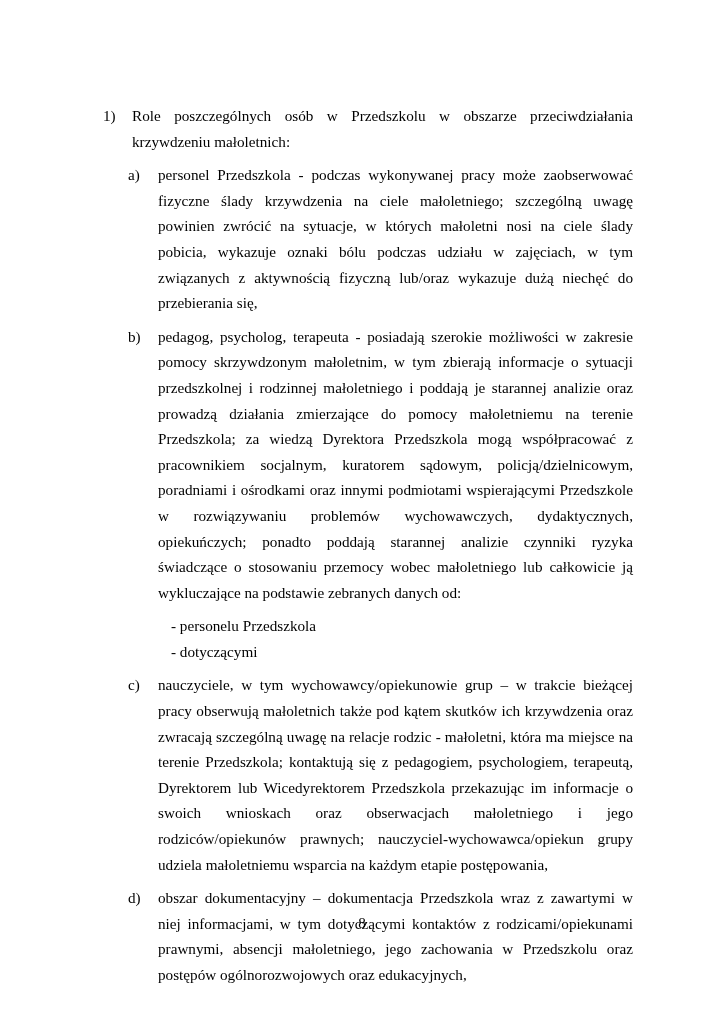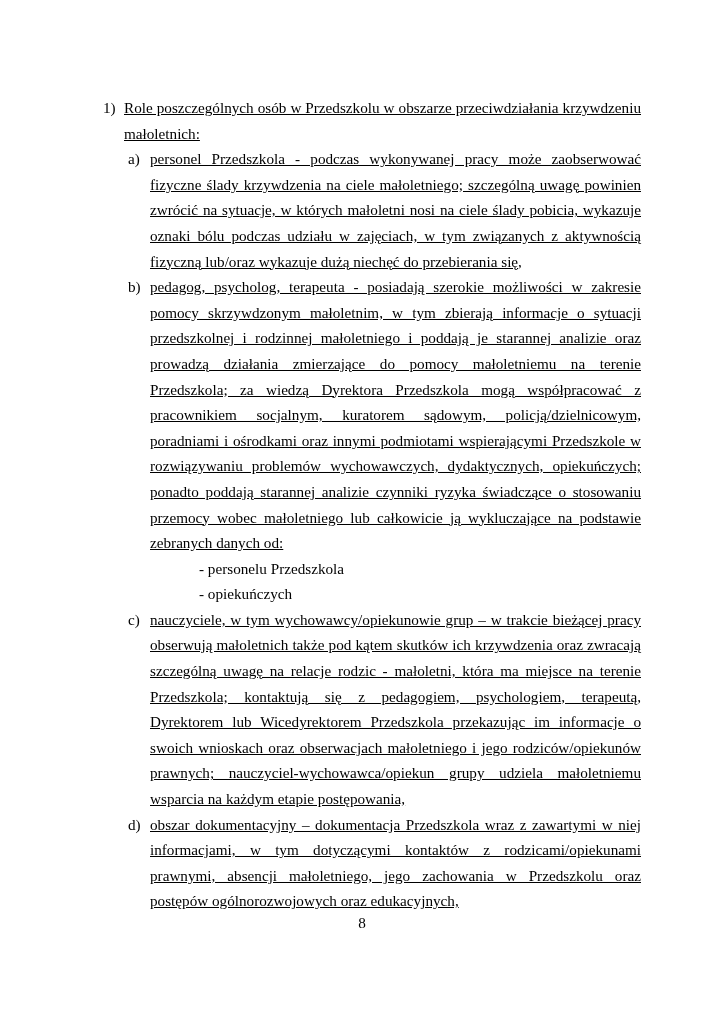--- a/index.html
+++ b/index.html
@@ -35,22 +35,21 @@
       position: relative;
       padding-left: 21px;
     }
     .item-1 > .marker {
       position: absolute;
       left: 0;
       top: 0;
     }
     .para {
       text-align: justify;
-      margin: 0;
-      text-decoration: underline;
+      margin: 8px;
     }
     .sub-list {
       margin: 0;
       padding: 0;
     }
     .sub-item {
       position: relative;
       padding-left: 26px;
     }
     .sub-item > .marker {
@@ -58,21 +57,20 @@
       left: 4px;
       top: 0;
     }
     .dash-list {
       margin: 0;
       padding: 0 0 0 21px;
     }
     .dash-item {
       display: block;
       white-space: nowrap;
-      margin-left: 28px;
     }
     .page-number {
       position: absolute;
       left: 0;
       width: 724px;
       top: 910px;
       text-align: center;
       font-size: 15.2px;
       line-height: 25px;
     }
@@ -90,21 +88,21 @@
         <div class="sub-item">
           <span class="marker">a)</span>
           <p class="para">personel Przedszkola -  podczas wykonywanej pracy może zaobserwować fizyczne ślady krzywdzenia na ciele małoletniego; szczególną uwagę powinien zwrócić na sytuacje, w których małoletni nosi na ciele ślady pobicia, wykazuje oznaki bólu podczas udziału w zajęciach, w tym związanych z aktywnością fizyczną lub/oraz wykazuje dużą niechęć do przebierania się,</p>
         </div>
 
         <div class="sub-item">
           <span class="marker">b)</span>
           <p class="para">pedagog, psycholog, terapeuta - posiadają szerokie możliwości w zakresie pomocy skrzywdzonym małoletnim, w tym zbierają  informacje o sytuacji przedszkolnej i rodzinnej małoletniego i poddają je starannej analizie oraz prowadzą działania zmierzające do pomocy małoletniemu na terenie Przedszkola; za wiedzą Dyrektora Przedszkola mogą współpracować z pracownikiem socjalnym, kuratorem sądowym, policją/dzielnicowym, poradniami i ośrodkami oraz innymi podmiotami wspierającymi Przedszkole w rozwiązywaniu problemów wychowawczych, dydaktycznych, opiekuńczych; ponadto  poddają starannej analizie czynniki ryzyka świadczące o stosowaniu przemocy wobec małoletniego lub całkowicie ją wykluczające na podstawie zebranych danych od:</p>
           <div class="dash-list">
             <span class="dash-item">- personelu Przedszkola</span>
-            <span class="dash-item">- opiekuńczych</span>
+            <span class="dash-item">- dotyczącymi</span>
           </div>
         </div>
 
         <div class="sub-item">
           <span class="marker">c)</span>
           <p class="para">nauczyciele, w tym wychowawcy/opiekunowie grup – w trakcie bieżącej pracy obserwują małoletnich także pod kątem skutków ich  krzywdzenia oraz zwracają szczególną uwagę na relacje rodzic - małoletni, która ma miejsce na terenie Przedszkola; kontaktują się z pedagogiem, psychologiem, terapeutą, Dyrektorem lub Wicedyrektorem Przedszkola przekazując im informacje o swoich wnioskach oraz obserwacjach małoletniego i jego rodziców/opiekunów prawnych; nauczyciel-wychowawca/opiekun grupy udziela małoletniemu wsparcia na każdym etapie postępowania,</p>
         </div>
 
         <div class="sub-item">
           <span class="marker">d)</span>

